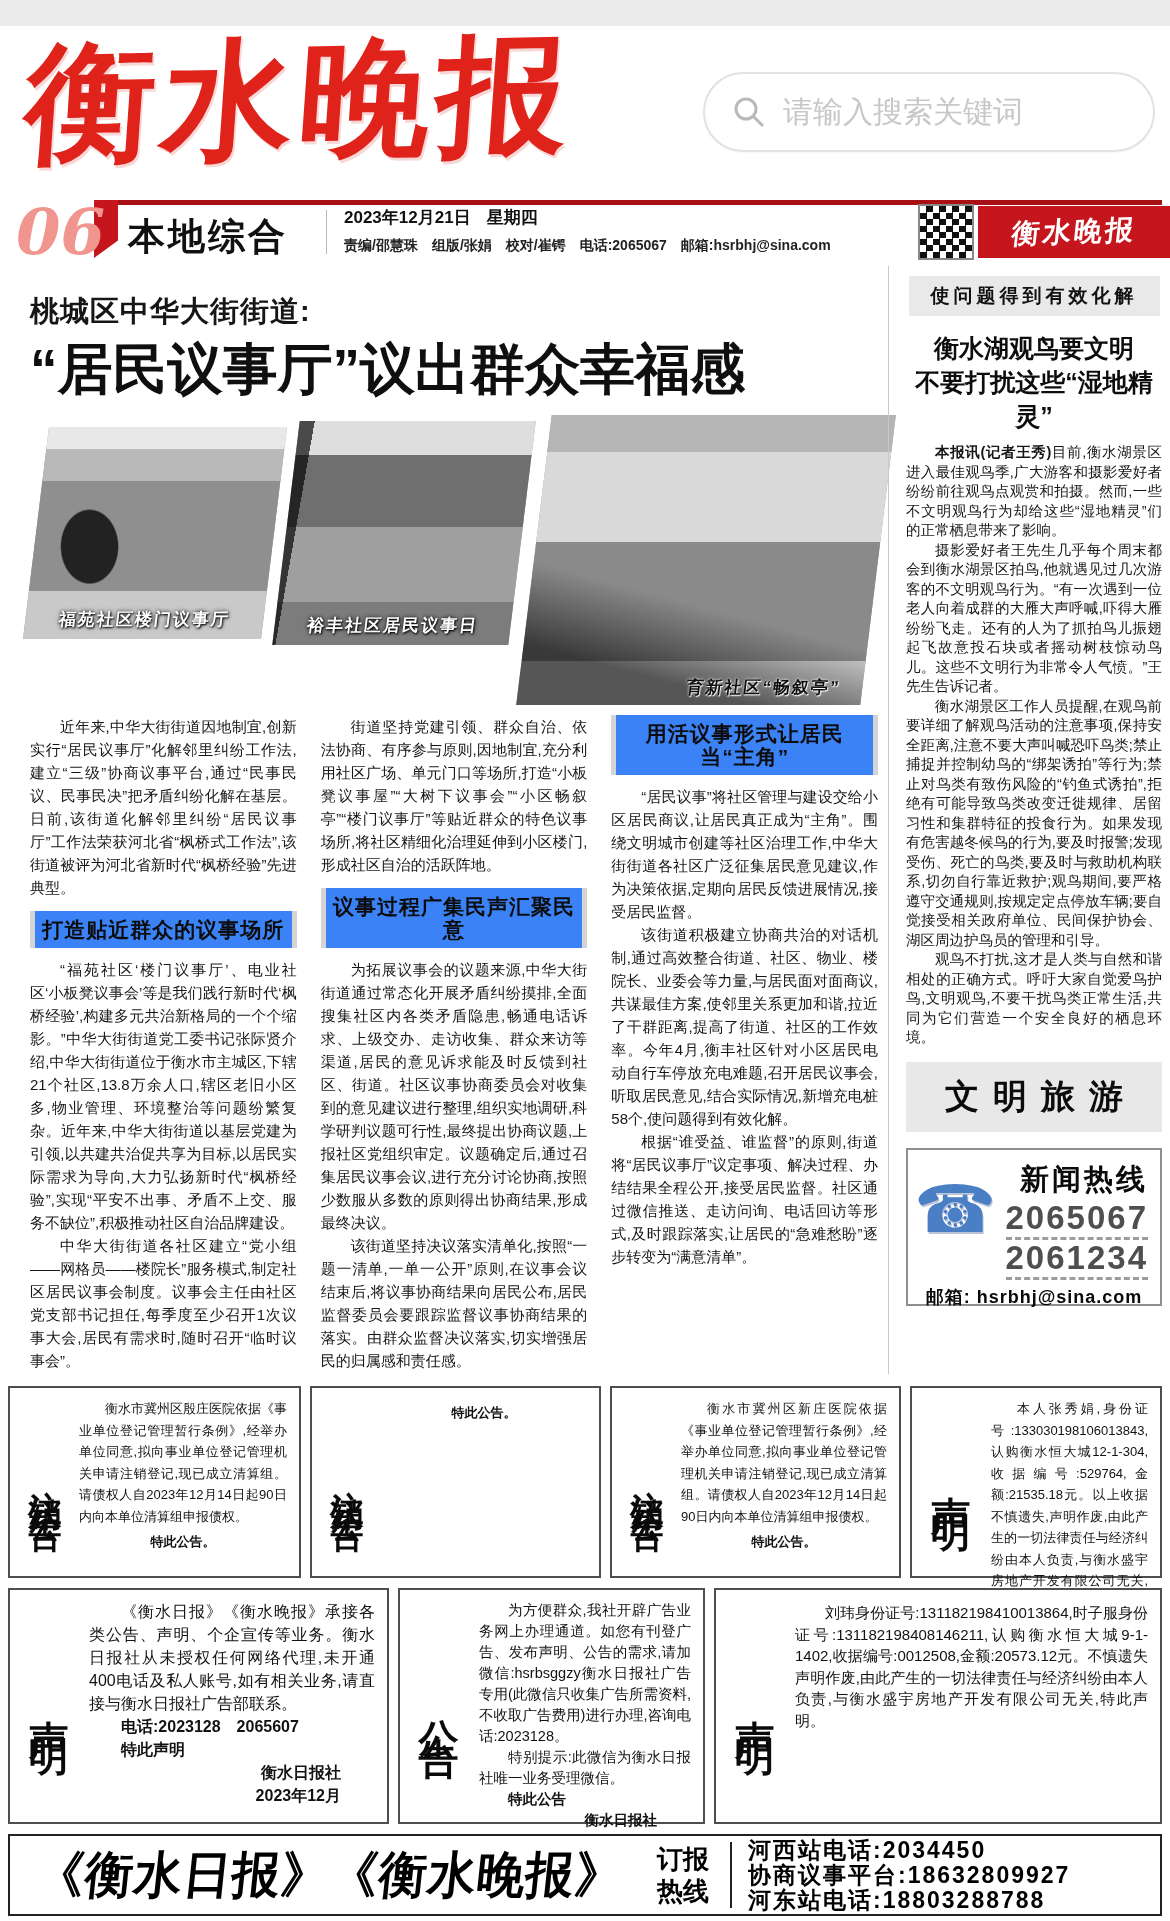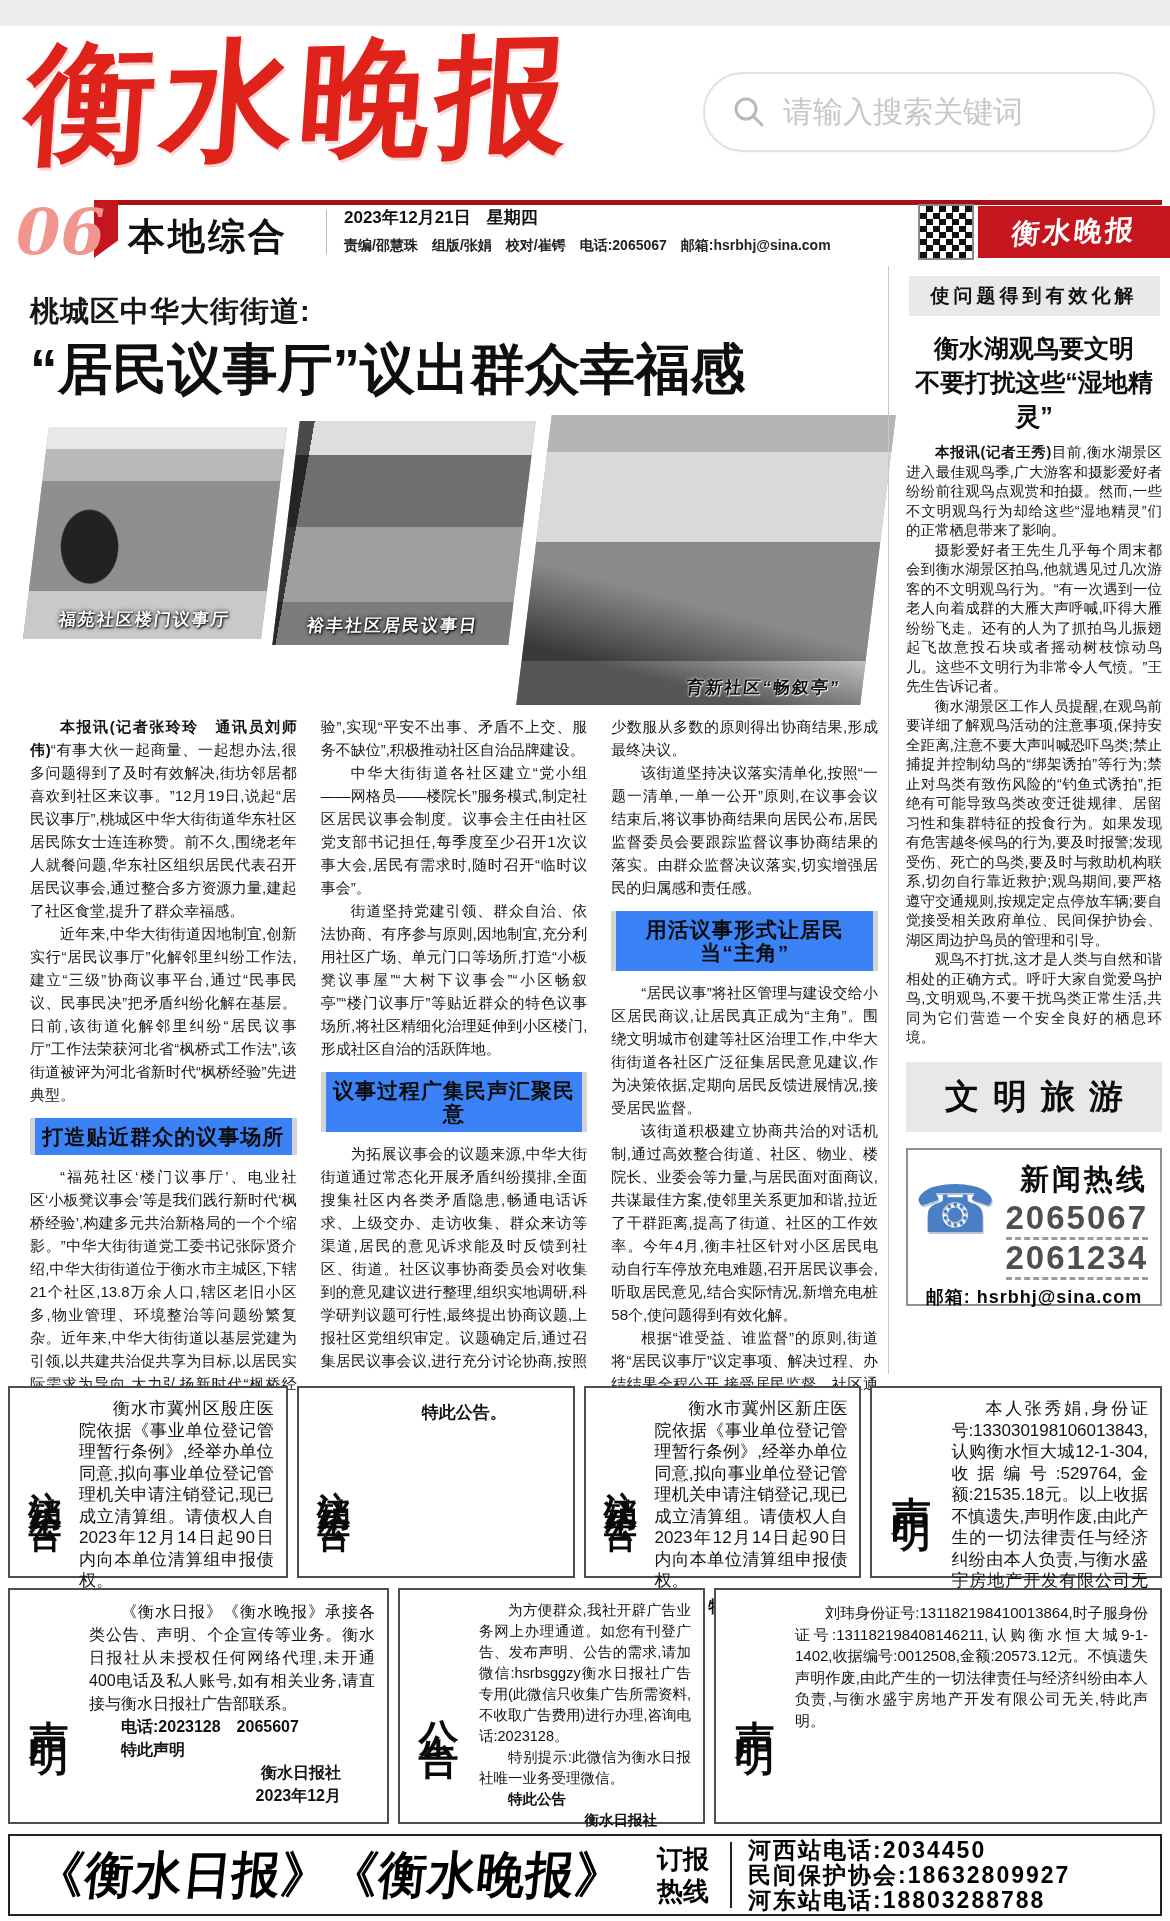--- a/index.html
+++ b/index.html
@@ -70,21 +70,21 @@
   .notices { position:absolute; left:8px; top:1386px; width:1154px; }
   .n-row { display:flex; gap:9px; }
   .n-row1 { height:192px; margin-bottom:10px; }
   .n-row2 { height:236px; margin-bottom:10px; }
   .n-box { border:2px solid #4e4e4e; background:#fff; display:flex; align-items:stretch; }
   .nb1 { width:293px; } .nb2 { width:291px; } .nb3 { width:291px; } .nb4 { flex:1; }
   .nb5 { width:381px; } .nb6 { width:307px; } .nb7 { flex:1; }
   .v-label { writing-mode:vertical-rl; text-orientation:upright; font-weight:900; color:#0a0a0a; margin:auto 2px auto 12px; }
   .v-label.four { font-size:33px; letter-spacing:9px; }
   .v-label.two { font-size:40px; letter-spacing:18px; }
-  .n-content { flex:1; padding:10px 12px 6px 10px; font-size:17px; line-height:21.5px; text-align:justify; color:#121212; }
+  .n-content { flex:1; padding:10px 12px 6px 10px; font-size:13px; line-height:21.5px; text-align:justify; color:#121212; }
   .n-content .txt { text-indent:2em; }
   .n-sign { text-align:center; font-weight:700; margin-top:4px; }
   .n-line { margin-left:2em; font-weight:700; }
   .n-note { text-indent:2em; }
   .n-org { text-align:right; padding-right:34px; font-weight:600; }
   .nb5 .n-content { font-size:16px; line-height:23px; }
   .nb6 .n-content { font-size:14.5px; line-height:21px; }
   .nb7 .n-content { font-size:15px; line-height:21.5px; padding-top:12px; }
 
   
@@ -141,21 +141,20 @@
         <div class="ph-img"></div>
         <figcaption>裕丰社区居民议事日</figcaption>
       </figure>
       <figure class="photo photo3">
         <div class="ph-img"></div>
         <figcaption>育新社区“畅叙亭”</figcaption>
       </figure>
     </div>
 
     <div class="article-body">
-      <p class="para"><b class="lead">本报讯(记者张玲玲　通讯员刘师伟)</b><span>“有事大伙一起商量、一起想办法,很多问题得到了及时有效解决,街坊邻居都喜欢到社区来议事。”12月19日,说起“居民议事厅”,桃城区中华大街街道华东社区居民陈女士连连称赞。前不久,围绕老年人就餐问题,华东社区组织居民代表召开居民议事会,通过整合多方资源力量,建起了社区食堂,提升了群众幸福感。</span></p>
       <p class="para">近年来,中华大街街道因地制宜,创新实行“居民议事厅”化解邻里纠纷工作法,建立“三级”协商议事平台,通过“民事民议、民事民决”把矛盾纠纷化解在基层。日前,该街道化解邻里纠纷“居民议事厅”工作法荣获河北省“枫桥式工作法”,该街道被评为河北省新时代“枫桥经验”先进典型。</p>
       <h3 class="subhead">打造贴近群众的议事场所</h3>
       <p class="para">“福苑社区‘楼门议事厅’、电业社区‘小板凳议事会’等是我们践行新时代‘枫桥经验’,构建多元共治新格局的一个个缩影。”中华大街街道党工委书记张际贤介绍,中华大街街道位于衡水市主城区,下辖21个社区,13.8万余人口,辖区老旧小区多,物业管理、环境整治等问题纷繁复杂。近年来,中华大街街道以基层党建为引领,以共建共治促共享为目标,以居民实际需求为导向,大力弘扬新时代“枫桥经验”,实现“平安不出事、矛盾不上交、服务不缺位”,积极推动社区自治品牌建设。</p>
       <p class="para">中华大街街道各社区建立“党小组——网格员——楼院长”服务模式,制定社区居民议事会制度。议事会主任由社区党支部书记担任,每季度至少召开1次议事大会,居民有需求时,随时召开“临时议事会”。</p>
       <p class="para">街道坚持党建引领、群众自治、依法协商、有序参与原则,因地制宜,充分利用社区广场、单元门口等场所,打造“小板凳议事屋”“大树下议事会”“小区畅叙亭”“楼门议事厅”等贴近群众的特色议事场所,将社区精细化治理延伸到小区楼门,形成社区自治的活跃阵地。</p>
       <h3 class="subhead">议事过程广集民声汇聚民意</h3>
       <p class="para">为拓展议事会的议题来源,中华大街街道通过常态化开展矛盾纠纷摸排,全面搜集社区内各类矛盾隐患,畅通电话诉求、上级交办、走访收集、群众来访等渠道,居民的意见诉求能及时反馈到社区、街道。社区议事协商委员会对收集到的意见建议进行整理,组织实地调研,科学研判议题可行性,最终提出协商议题,上报社区党组织审定。议题确定后,通过召集居民议事会议,进行充分讨论协商,按照少数服从多数的原则得出协商结果,形成最终决议。</p>
       <p class="para">该街道坚持决议落实清单化,按照“一题一清单,一单一公开”原则,在议事会议结束后,将议事协商结果向居民公布,居民监督委员会要跟踪监督议事协商结果的落实。由群众监督决议落实,切实增强居民的归属感和责任感。</p>
       <h3 class="subhead">用活议事形式让居民当“主角”</h3>
       <p class="para">“居民议事”将社区管理与建设交给小区居民商议,让居民真正成为“主角”。围绕文明城市创建等社区治理工作,中华大街街道各社区广泛征集居民意见建议,作为决策依据,定期向居民反馈进展情况,接受居民监督。</p>
@@ -254,18 +253,18 @@
 
   <footer class="banner">
     <div class="banner-titles">《衡水日报》《衡水晚报》</div>
     <div class="sub-label">
       <span>订报</span><br>
       <span>热线</span>
     </div>
     <div class="banner-divider"></div>
     <div class="phones">
       <div>河西站电话:2034450</div>
-      <div>民间保护协会:18632809927</div>
+      <div>协商议事平台:18632809927</div>
       <div>河东站电话:18803288788</div>
     </div>
   </footer>
 
 </div>
 
 </body></html>

